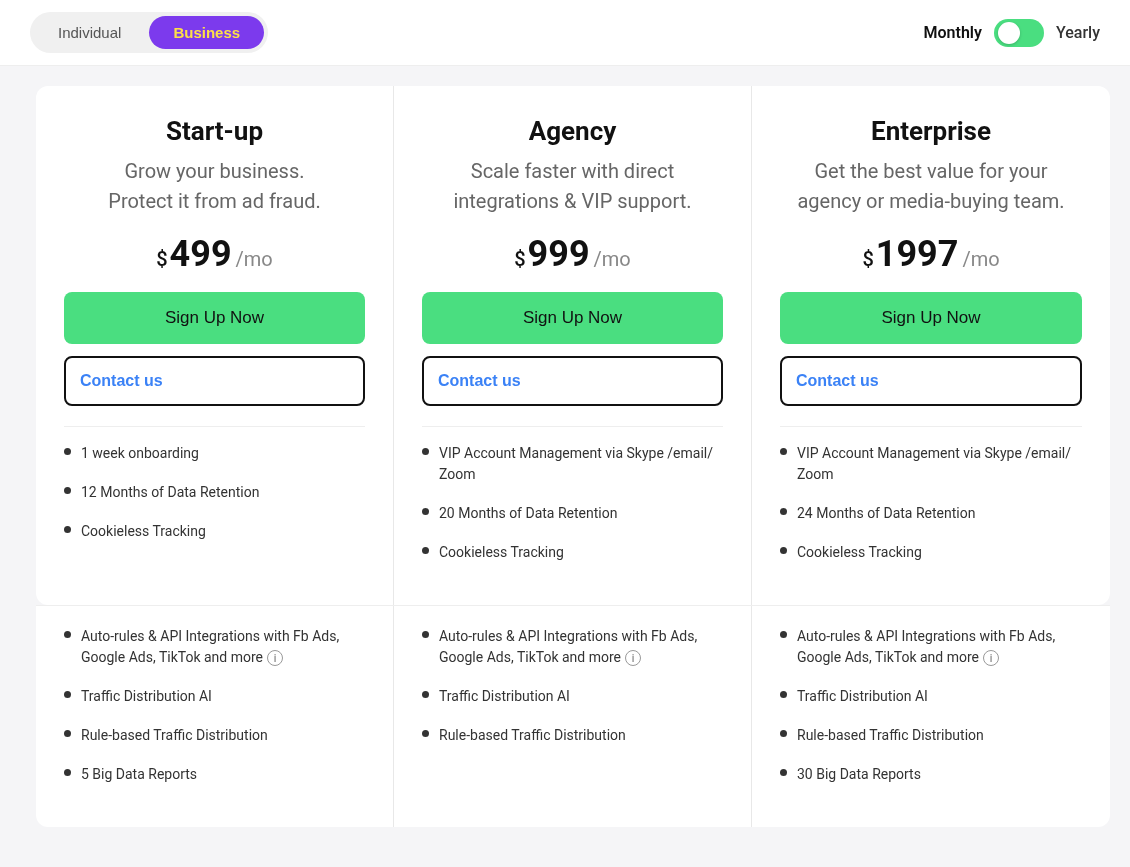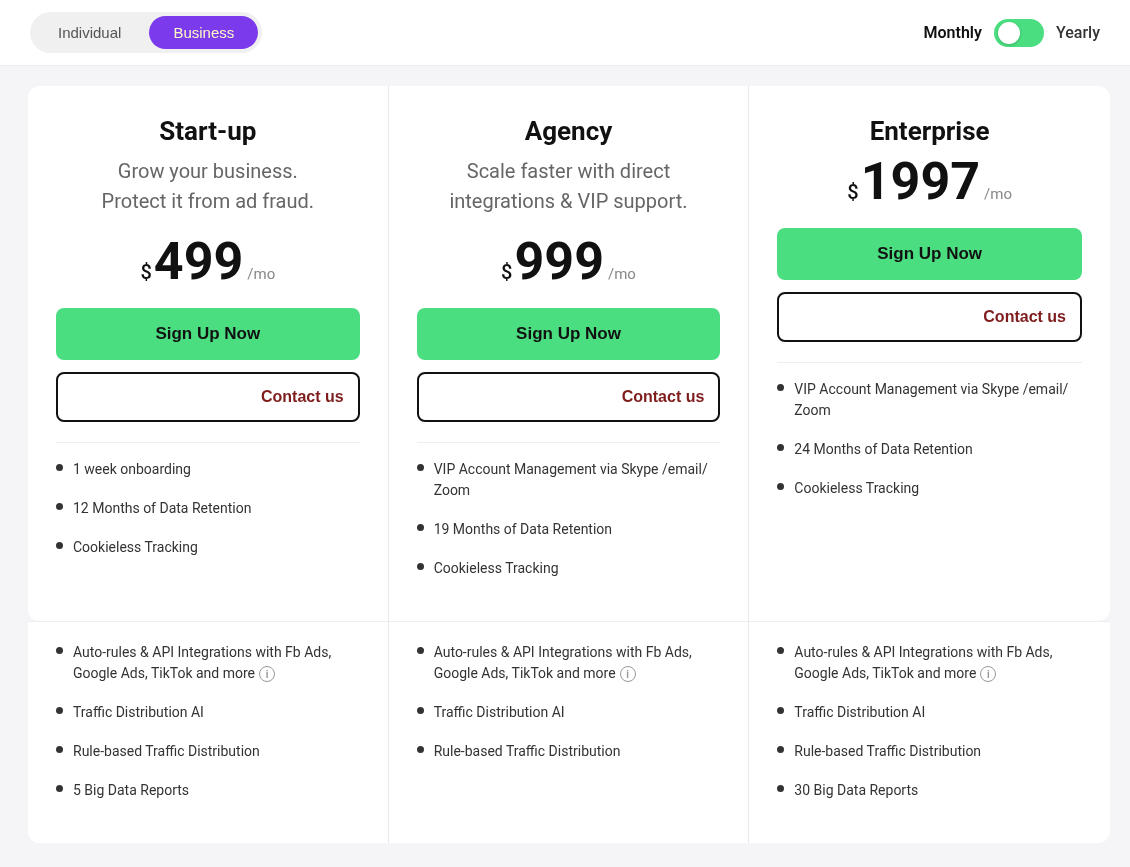--- a/index.html
+++ b/index.html
@@ -36,21 +36,22 @@
       border-radius: 26px;
       font-size: 15px;
       cursor: pointer;
       font-weight: 500;
       color: #555;
       transition: all 0.2s;
     }
 
     .plan-toggle-btn.active {
       background: #7c3aed;
-      color: #fef9c3;
+      color: #fde047;
+      font-weight: bold;
     }
 
     .billing-toggle {
       display: flex;
       align-items: center;
       gap: 12px;
     }
 
     .billing-label {
       font-size: 16px;
@@ -82,21 +83,21 @@
       background: #fff;
       border-radius: 50%;
       position: absolute;
       left: 4px;
       box-shadow: 0 1px 3px rgba(0,0,0,0.2);
     }
 
     
     .plans-wrapper {
       background: #f5f5f7;
-      padding: 20px 20px 0 28px;
+      padding: 20px 20px 0 36px;
     }
 
     .plans-grid {
       display: grid;
       grid-template-columns: 1fr 1fr 1fr;
       gap: 0;
       max-width: 1130px;
     }
 
     .plan-card {
@@ -143,59 +144,59 @@
       gap: 2px;
     }
 
     .price-dollar {
       font-size: 20px;
       font-weight: 500;
       color: #111;
     }
 
     .price-amount {
-      font-size: 52px;
+      font-size: 36px;
       font-weight: 700;
       color: #111;
       line-height: 1;
     }
 
     .price-period {
-      font-size: 15px;
+      font-size: 20px;
       color: #888;
       margin-left: 2px;
     }
 
     .btn-signup {
       display: block;
       width: 100%;
       padding: 16px;
       background: #4ade80;
       color: #111;
       font-size: 17px;
-      font-weight: 700;
+      font-weight: 400;
       border: none;
       border-radius: 8px;
       cursor: pointer;
       text-align: center;
       margin-bottom: 12px;
     }
 
     .btn-contact {
       display: block;
       width: 100%;
       padding: 14px;
       background: #fff;
-      color: #7f1d1d;
+      color: #3b82f6;
       font-size: 16px;
       font-weight: 600;
       border: 2px solid #111;
       border-radius: 8px;
       cursor: pointer;
-      text-align: right;
+      text-align: left;
       margin-bottom: 20px;
     }
 
     
     .features-divider {
       border: none;
       border-top: 1px solid #eee;
       margin: 8px 0 16px 0;
     }
 
@@ -340,32 +341,33 @@
     <hr class="features-divider">
     <ul class="feature-list">
 
     <li class="feature-item">
       <span class="bullet"></span>
       <span>VIP Account Management via Skype /email/ Zoom</span>
     </li>
 
     <li class="feature-item">
       <span class="bullet"></span>
-      <span>19 Months of Data Retention</span>
+      <span>20 Months of Data Retention</span>
     </li>
 
     <li class="feature-item">
       <span class="bullet"></span>
       <span>Cookieless Tracking</span>
     </li>
 
     </ul>
   </div>
       <div class="plan-card">
     <h2 class="plan-name">Enterprise</h2>
+    <p class="plan-description">Get the best value for your<br>agency or media-buying team.</p>
     <div class="plan-price">
       <span class="price-dollar">$</span>
       <span class="price-amount">1997</span>
       <span class="price-period">/mo</span>
     </div>
     <button class="btn-signup">Sign Up Now</button>
     <button class="btn-contact">Contact us</button>
     <hr class="features-divider">
     <ul class="feature-list">
 

